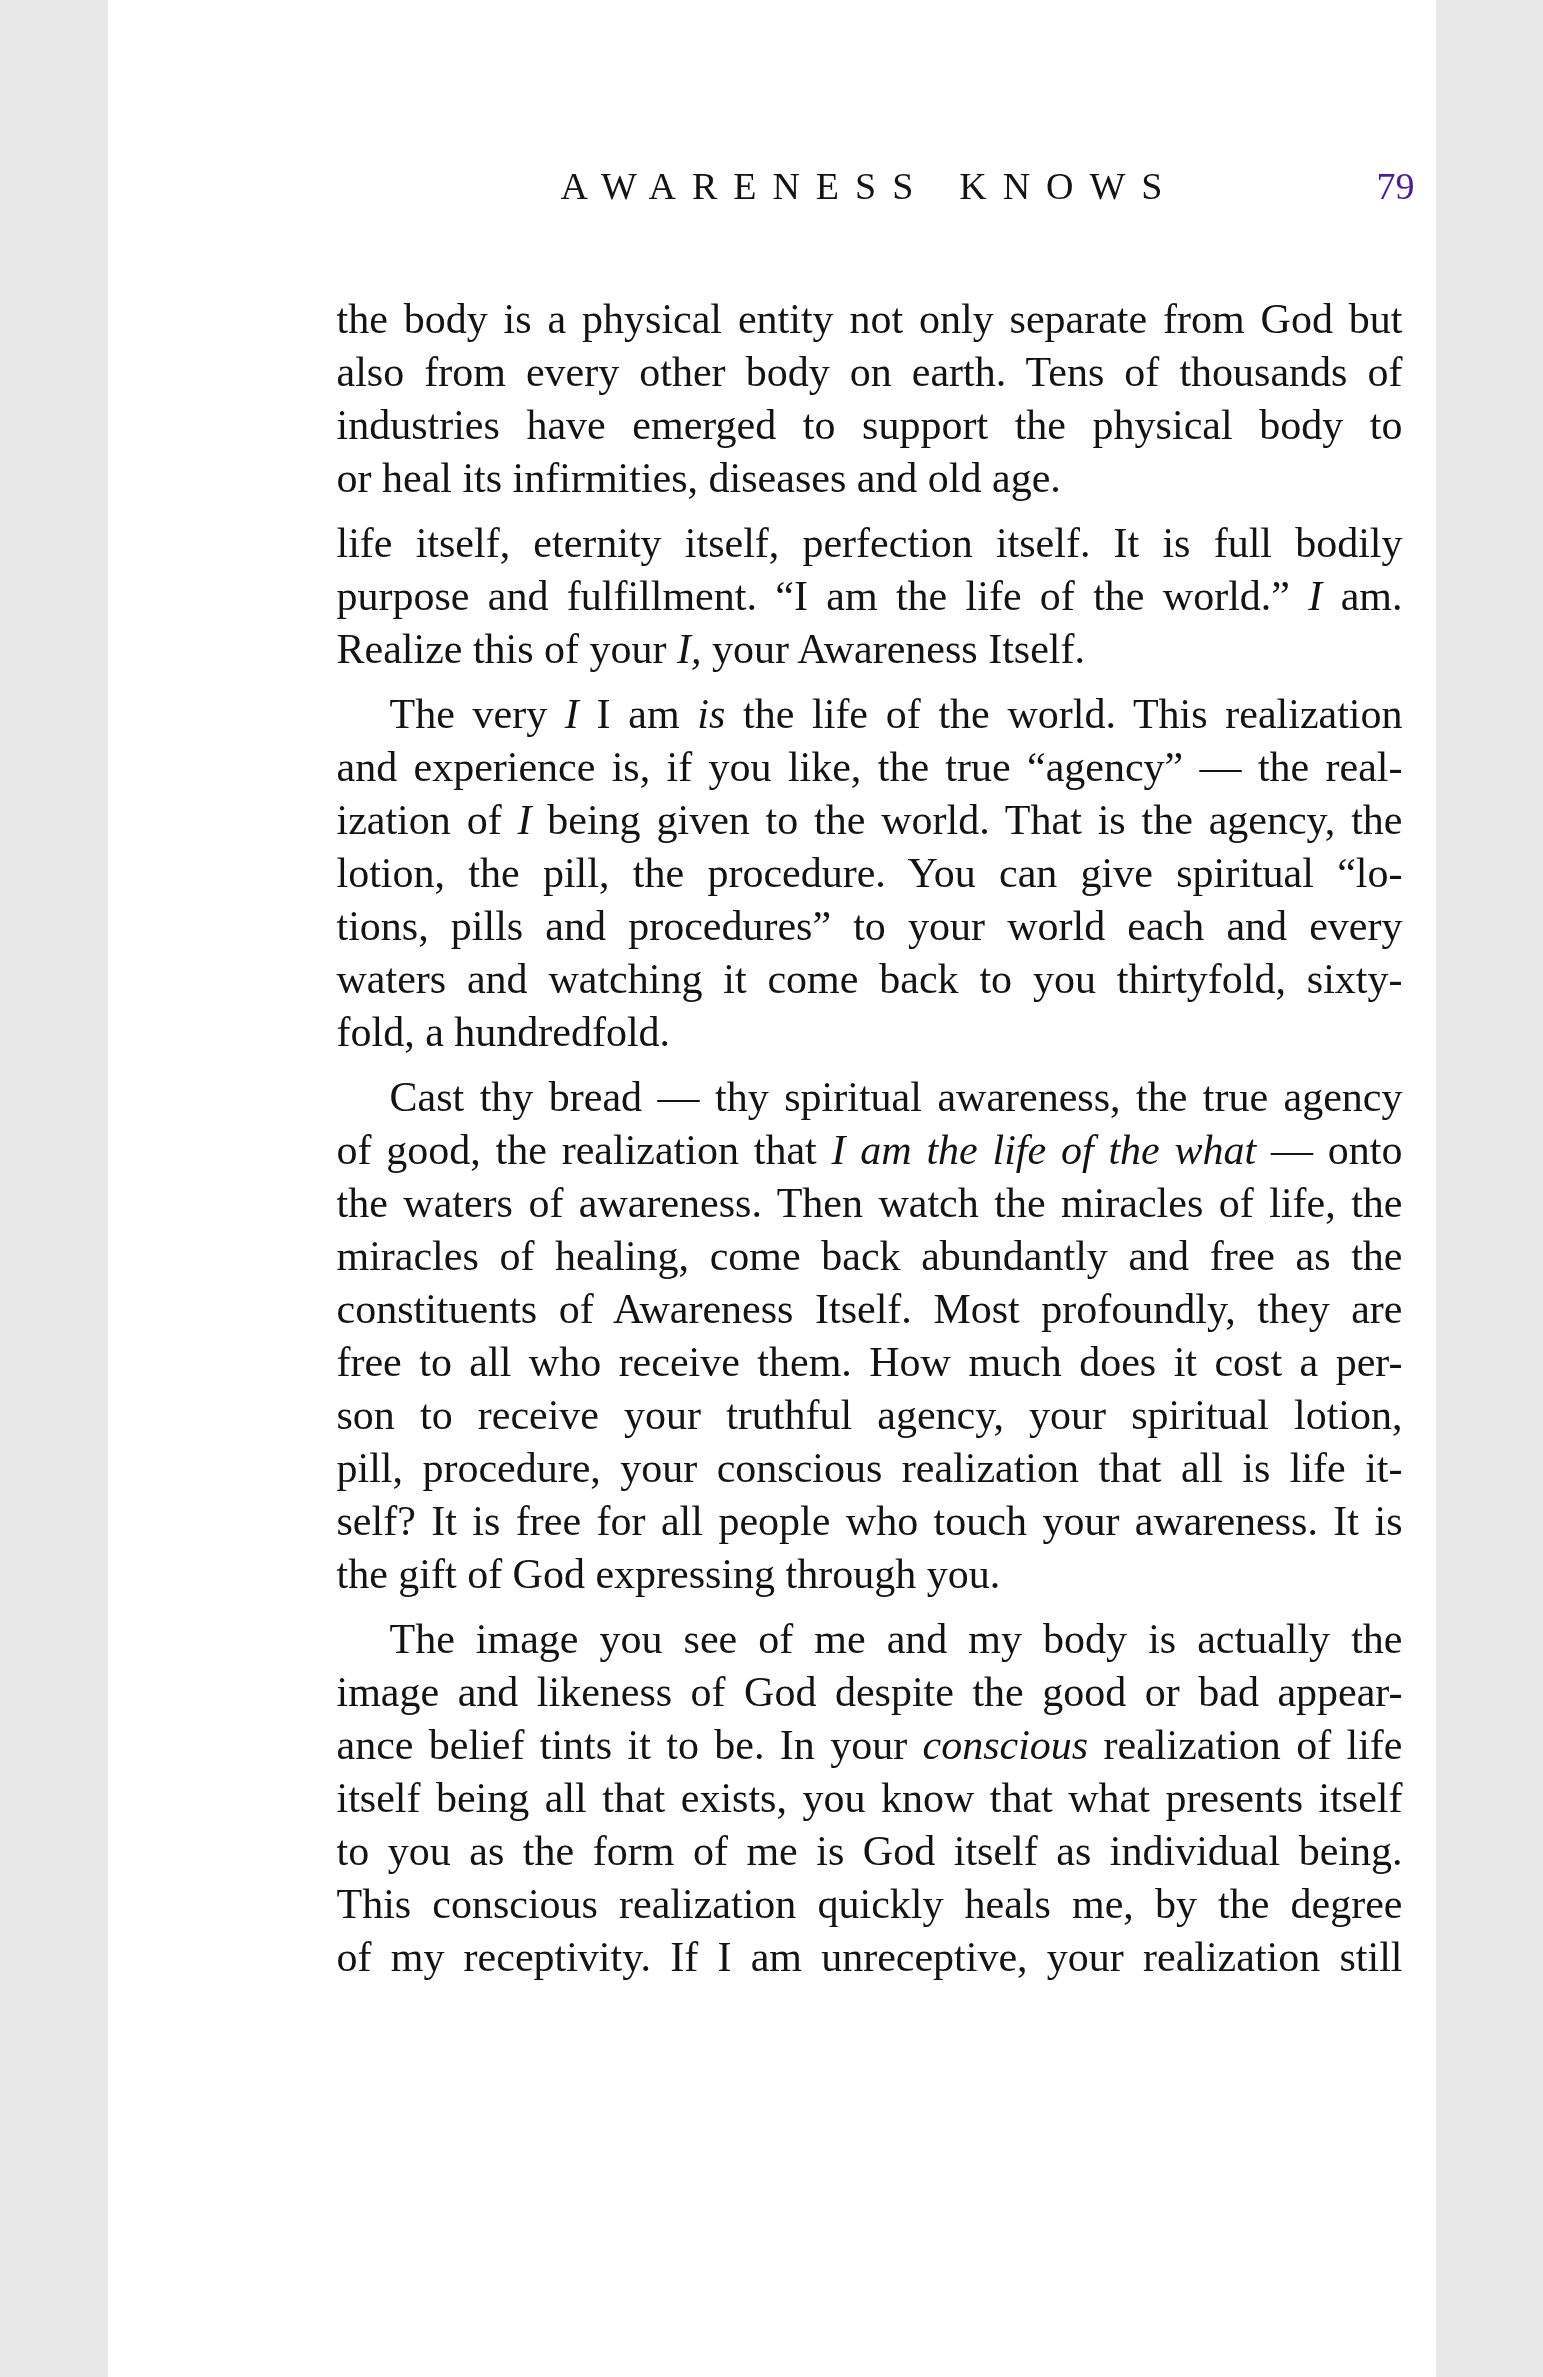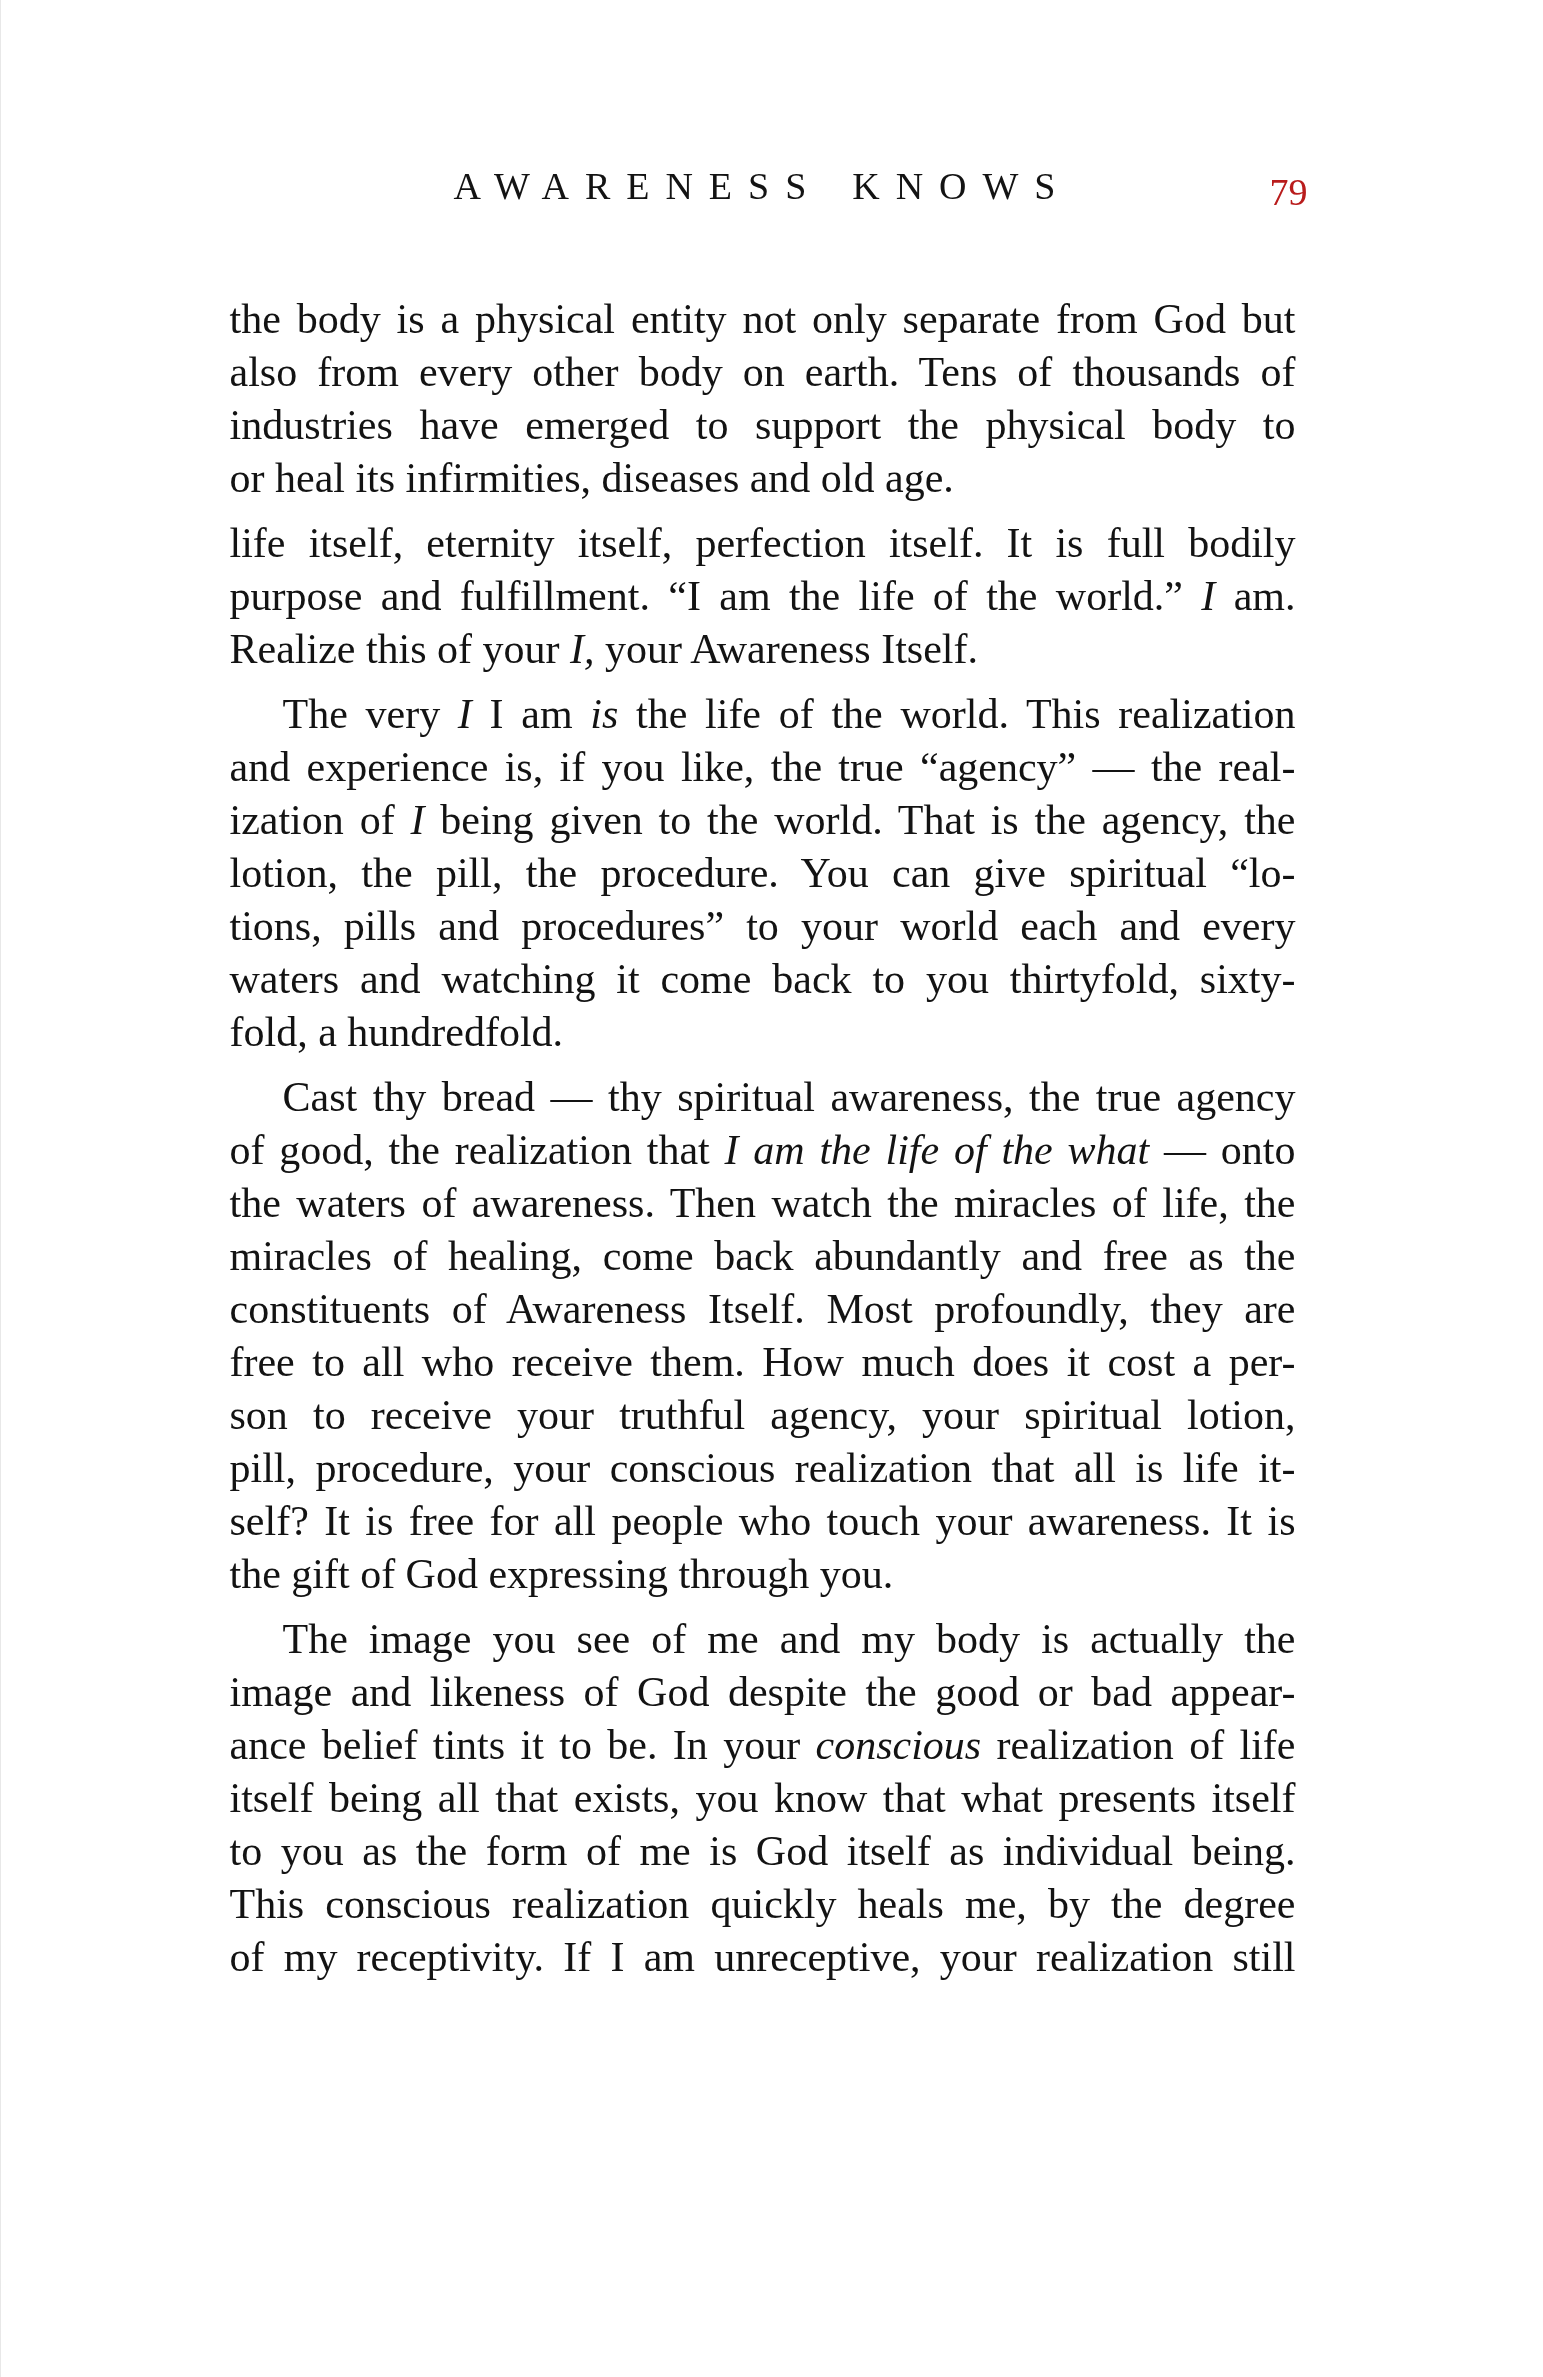--- a/index.html
+++ b/index.html
@@ -2,21 +2,21 @@
 <html><head>
 <meta charset="utf-8">
 <style>
   html, body {
     margin: 0;
     padding: 0;
     background: #e8e8e8;
   }
   .page {
     position: relative;
-    width: 1542px;
+    width: 1328px;
     height: 2378px;
     margin: 0 auto;
     background: #ffffff;
     color: #131313;
     font-family: "Liberation Serif", "DejaVu Serif", serif;
     overflow: hidden;
   }
   .running-head {
     position: absolute;
     left: 217px;
@@ -32,24 +32,24 @@
     font-size: 38px;
     line-height: 42px;
     letter-spacing: 0.42em;
     word-spacing: 0.12em;
     white-space: nowrap;
     color: #131313;
   }
   .page-number {
     position: absolute;
     right: 0;
-    top: 6px;
+    top: 0;
     font-size: 38px;
     line-height: 42px;
-    color: #b91c1c;
+    color: #4c1d95;
   }
   .text-block {
     position: absolute;
     left: 217px;
     top: 281px;
     width: 1090px;
     font-size: 42px;
     line-height: 53px;
     color: #131313;
   }

